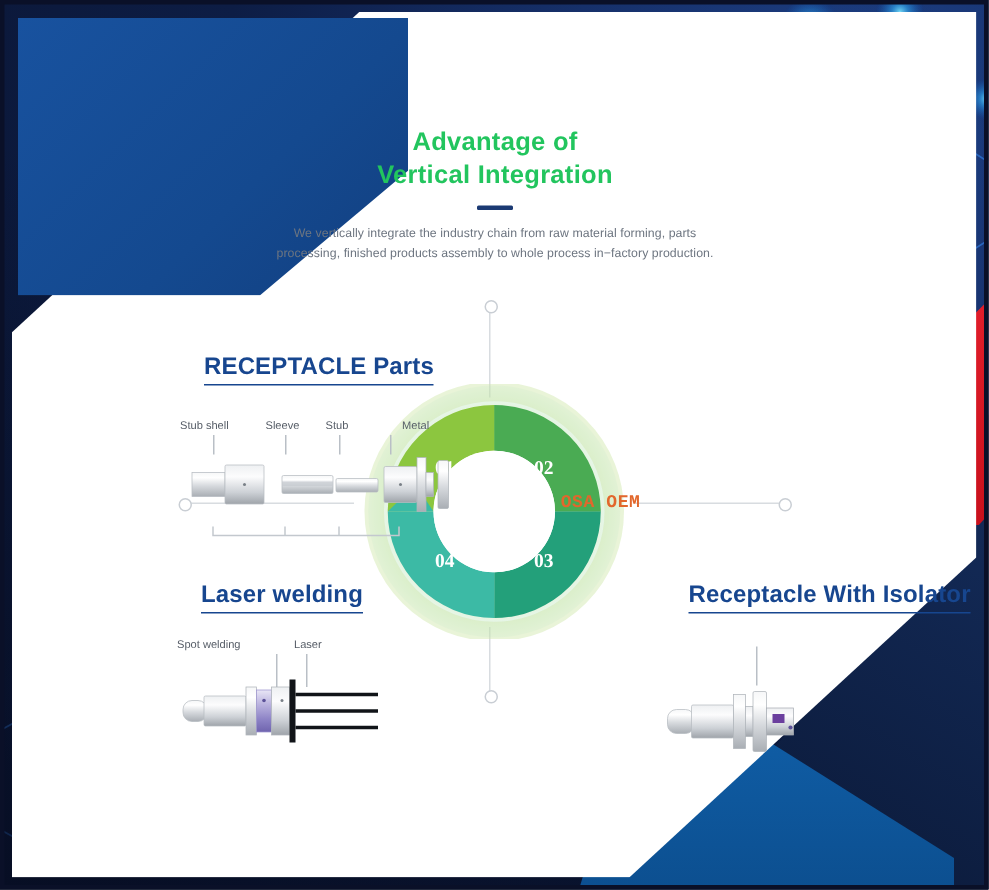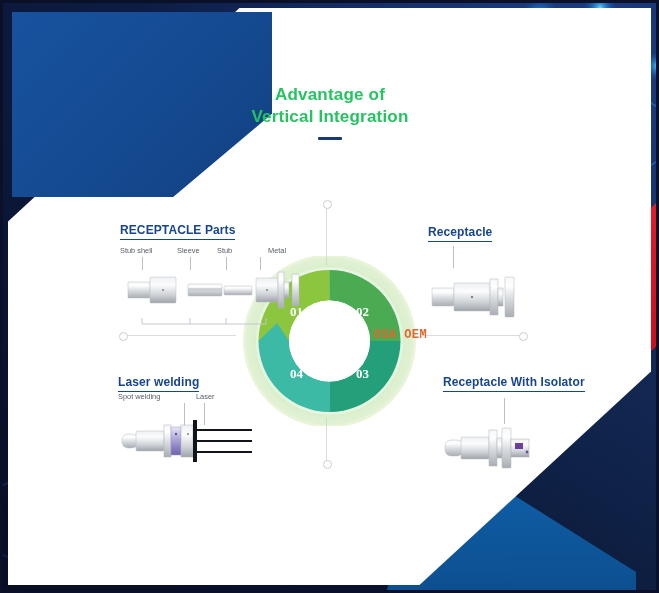--- a/index.html
+++ b/index.html
@@ -120,22 +120,22 @@
   
   .donut-wrap{position:absolute;left:232px;top:256px;width:195px;height:170px;z-index:10;}
   .osa-text{
     position:absolute;left:0;right:0;top:72px;text-align:right;
     color:#e2672c;font-size:12px;font-weight:bold;letter-spacing:.4px;font-family:Liberation Mono, monospace;
   }
 
   
   .sec{position:absolute;z-index:12;}
   .sec-title{
-    color:#17468f;font-weight:bold;font-size:12px;
-    letter-spacing:.1px;white-space:nowrap;margin:0;
+    color:#17468f;font-weight:bold;font-size:16px;
+    letter-spacing:.1px;white-space:nowrap;margin:16px;
   }
   .sec-title.u{ padding-bottom:2px; border-bottom:1.4px solid #17468f; display:inline-block;}
   .sub-lbl{
     position:absolute;color:#555c66;font-size:7.4px;white-space:nowrap;
   }
   .lead{position:absolute;background:#b9bfc6;width:1px;}
 
   .s-recept{left:120px;top:220px;}
   .s-receptacle{left:428px;top:222px;}
   .s-laser{left:118px;top:372px;}
@@ -219,20 +219,21 @@
   <div class="blue-panel-edge"></div>
   <div class="blue-panel"></div>
 
 
   <div class="headline">
     <h1>
       <span>Advantage of</span><br>
       <span>Vertical Integration</span>
     </h1>
     <div class="dash"></div>
+    <p>We vertically integrate the industry chain from raw material forming, parts processing, finished products assembly to whole process in−factory production.</p>
   </div>
 
   <div class="conn conn-v" style="left:326px;top:205px;height:60px;"></div>
   <div class="node" style="left:323px;top:200px;"></div>
 
   <div class="conn conn-v" style="left:326px;top:418px;height:45px;"></div>
   <div class="node" style="left:323px;top:460px;"></div>
 
   <div class="conn conn-h" style="left:126px;top:335px;width:110px;"></div>
   <div class="node" style="left:119px;top:332px;"></div>
@@ -337,36 +338,20 @@
         </g>
 
         <g stroke="#c3c8ce" stroke-width="1" fill="none">
           <path d="M22 54 L22 60 L146 60 L146 54"></path>
           <path d="M70 60 L70 54 M106 60 L106 54"></path>
         </g>
       </svg>
     </div>
   </div>
 
-  <div class="sec s-receptacle">
-    <div class="sec-title u">Receptacle</div>
-    <div style="position:relative;width:110px;height:80px;margin-top:4px;">
-      <div class="lead" style="left:25px;top:0px;height:22px;"></div>
-      <svg class="part-svg" width="110" height="56" viewBox="0 0 110 56" style="position:absolute;left:0;top:24px;">
-        <g>
-          <rect x="4" y="18" width="22" height="18" rx="1" fill="url(#metal)" stroke="#b7bcc2" stroke-width=".5"></rect>
-          <rect x="26" y="13" width="36" height="28" rx="1" fill="url(#metal2)" stroke="#b7bcc2" stroke-width=".5"></rect>
-          <circle cx="44" cy="27" r="1.2" fill="#7a8088"></circle>
-          <rect x="62" y="9" width="8" height="36" fill="url(#metal)" stroke="#b0b5bb" stroke-width=".5"></rect>
-          <rect x="70" y="18" width="5" height="18" fill="url(#metal2)" stroke="#b0b5bb" stroke-width=".5"></rect>
-          <rect x="77" y="7" width="9" height="40" rx="1" fill="url(#metal)" stroke="#b0b5bb" stroke-width=".5"></rect>
-        </g>
-      </svg>
-    </div>
-  </div>
 
   <div class="sec s-laser">
     <div class="sec-title u">Laser welding</div>
 
     <div style="position:relative;width:160px;height:80px;margin-top:0;">
       <span class="sub-lbl" style="left:0px;top:0px;">Spot welding</span>
       <span class="sub-lbl" style="left:78px;top:0px;">Laser</span>
 
       <div class="lead" style="left:66px;top:11px;height:22px;"></div>
       <div class="lead" style="left:86px;top:11px;height:22px;"></div>

